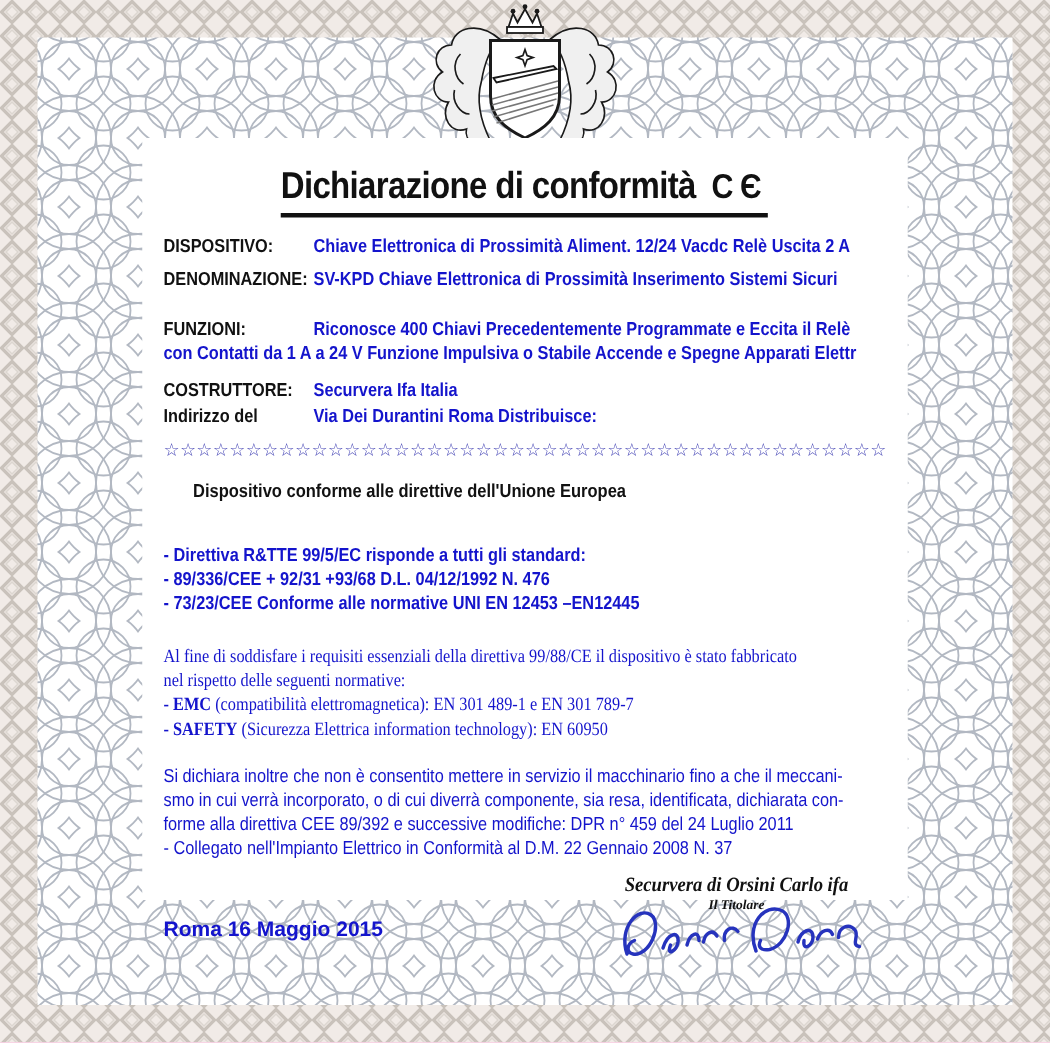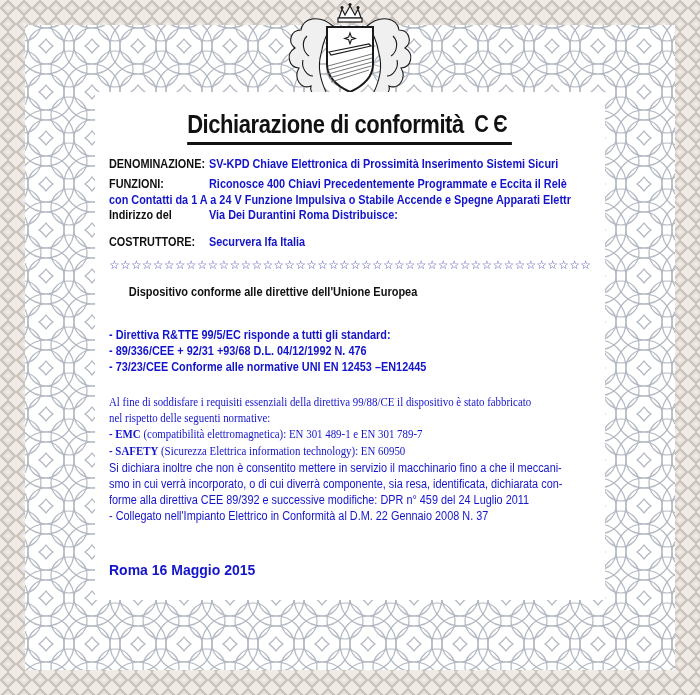--- a/index.html
+++ b/index.html
@@ -19,34 +19,34 @@
   .title-line{
     display:inline-flex;align-items:center;gap:10px;
     border-bottom:3px solid #111;padding-bottom:3px;
   }
   .title-text{font-size:25px;font-weight:bold;color:#111;letter-spacing:-0.5px;}
   .ce-mark{font-size:23px;font-weight:bold;color:#111;letter-spacing:5px;margin-left:2px;}
   .spec-grid{margin-top:12px;}
   .spec-row{display:grid;grid-template-columns:100px 1fr;align-items:baseline;}
   .spec-label{font-size:12.5px;font-weight:bold;color:#111;white-space:nowrap;}
   .spec-value{font-size:12.5px;font-weight:bold;color:#1414cc;white-space:nowrap;}
-  .mb8{margin-bottom:8px;} .mb6{margin-bottom:6px;}
+  .mb8{margin-bottom:8px;} .mb6{margin-bottom:19px;}
   .funz-cont{font-size:12.5px;font-weight:bold;color:#1414cc;white-space:nowrap;margin-top:2px;}
   .group-gap{margin-top:10px;}
   .tight{line-height:17px;}
   .stars-row{margin-top:7px;text-align:center;font-size:12px;color:#4c4cb8;
     letter-spacing:0.2px;white-space:nowrap;}
   .eu-heading{margin-top:13px;text-align:left;font-size:12.5px;font-weight:bold;color:#111;}
   .directives{margin-top:28px;}
   .directive-line{font-size:12.5px;font-weight:bold;color:#1414cc;line-height:16px;white-space:nowrap;}
   .para{margin-top:20px;font-family:Liberation Serif, serif;}
   .para-line{font-size:12.5px;color:#1414cc;line-height:15.5px;white-space:nowrap;}
   .norm-line{font-size:12.5px;color:#1414cc;line-height:17px;white-space:nowrap;}
   .norm-line b{font-weight:bold;}
-  .decl{}
+  .decl{margin-top:14px;}
   .decl-line{font-size:12.5px;color:#1414cc;line-height:16px;white-space:nowrap;}
   .bottom-row{position:relative;height:85px;margin-top:8px;}
   .place-date{position:absolute;left:0;top:30px;font-size:14px;font-weight:bold;color:#1414cc;white-space:nowrap;}
   .signature-block{position:absolute;right:0px;top:0px;width:200px;text-align:center;}
   .signatory-name{font-family:"Liberation Serif",serif;font-style:italic;font-weight:bold;
     font-size:13.5px;color:#111;white-space:nowrap;transform:scaleX(0.92);display:inline-block;}
   .signatory-role{font-family:"Liberation Serif",serif;font-style:italic;font-weight:bold;
     font-size:9px;color:#111;margin-top:-1px;}
   .sig-svg{display:block;margin:-12px auto 0 auto;}
 </style>
@@ -125,37 +125,41 @@
   <div class="content">
 
     <div class="title-wrap">
       <span class="title-line cxc">
         <span class="title-text">Dichiarazione di conformità</span>
         <span class="ce-mark">CЄ</span>
       </span>
     </div>
 
     <div class="spec-grid">
+      <div class="spec-row mb8">
+        <span class="spec-label cx">DISPOSITIVO:</span>
+        <span class="spec-value cx">Chiave Elettronica di Prossimità Aliment. 12/24 Vacdc Relè Uscita 2 A</span>
+      </div>
       <div class="spec-row mb6">
         <span class="spec-label cx">DENOMINAZIONE:</span>
         <span class="spec-value cx">SV-KPD Chiave Elettronica di Prossimità Inserimento Sistemi Sicuri</span>
       </div>
       <div class="spec-row">
         <span class="spec-label cx">FUNZIONI:</span>
         <span class="spec-value cx">Riconosce 400 Chiavi Precedentemente Programmate e Eccita il Relè</span>
       </div>
       <div class="funz-cont cx">con Contatti da 1 A a 24 V Funzione Impulsiva o Stabile Accende e Spegne Apparati Elettr</div>
 
+      <div class="spec-row group-gap tight">
+        <span class="spec-label cx">COSTRUTTORE:</span>
+        <span class="spec-value cx">Securvera Ifa Italia</span>
+      </div>
       <div class="spec-row tight">
         <span class="spec-label cx">Indirizzo del</span>
         <span class="spec-value cx">Via Dei Durantini Roma Distribuisce:</span>
-      </div>
-      <div class="spec-row group-gap tight">
-        <span class="spec-label cx">COSTRUTTORE:</span>
-        <span class="spec-value cx">Securvera Ifa Italia</span>
       </div>
     </div>
 
     <div class="stars-row">☆☆☆☆☆☆☆☆☆☆☆☆☆☆☆☆☆☆☆☆☆☆☆☆☆☆☆☆☆☆☆☆☆☆☆☆☆☆☆☆☆☆☆☆</div>
 
     <div class="eu-heading"><span class="cxc">Dispositivo conforme alle direttive dell'Unione Europea</span></div>
 
     <div class="directives">
       <div class="directive-line cx">- Direttiva R&amp;TTE 99/5/EC risponde a tutti gli standard:</div>
       <div class="directive-line cx">- 89/336/CEE + 92/31 +93/68 D.L. 04/12/1992 N. 476</div>
@@ -172,16 +176,29 @@
     <div class="decl">
       <div class="decl-line cx">Si dichiara inoltre che non è consentito mettere in servizio il macchinario fino a che il meccani-</div>
       <div class="decl-line cx">smo in cui verrà incorporato, o di cui diverrà componente, sia resa, identificata, dichiarata con-</div>
       <div class="decl-line cx">forme alla direttiva CEE 89/392 e successive modifiche: DPR n° 459 del 24 Luglio 2011</div>
       <div class="decl-line cx">- Collegato nell'Impianto Elettrico in Conformità al D.M. 22 Gennaio 2008 N. 37</div>
     </div>
 
     <div class="bottom-row">
       <div class="place-date">Roma 16 Maggio 2015</div>
 
+      <div class="signature-block">
+        <span class="signatory-name">Securvera di Orsini Carlo ifa</span>
+        <div class="signatory-role">Il Titolare</div>
+        <svg class="sig-svg" width="170" height="52" viewBox="0 0 170 52">
+          <g fill="none" stroke="#2633bd" stroke-width="2.3" stroke-linecap="round">
+            <path d="M12,40 C6,22 20,8 28,14 C36,20 27,42 16,40 C11,39 12,33 17,31"></path>
+            <path d="M36,36 c3,-10 11,-12 10,-4 c-1,6 -8,10 -5,2"></path>
+            <path d="M52,34 c2,-8 8,-10 8,-3 m3,1 c1,-6 6,-9 9,-4 m5,3 c-1,-7 5,-11 9,-6"></path>
+            <path d="M98,38 C91,20 104,6 115,11 C124,15 119,34 107,37 C101,38 99,35 101,31"></path>
+            <path d="M126,32 c2,-8 10,-11 10,-3 c0,5 -7,10 -6,2 m9,-1 c2,-6 8,-8 10,-3 m4,2 c0,-7 7,-10 11,-5 c3,4 -3,10 3,11"></path>
+          </g>
+        </svg>
+      </div>
     </div>
 
   </div>
 </div>
 
 </body></html>

